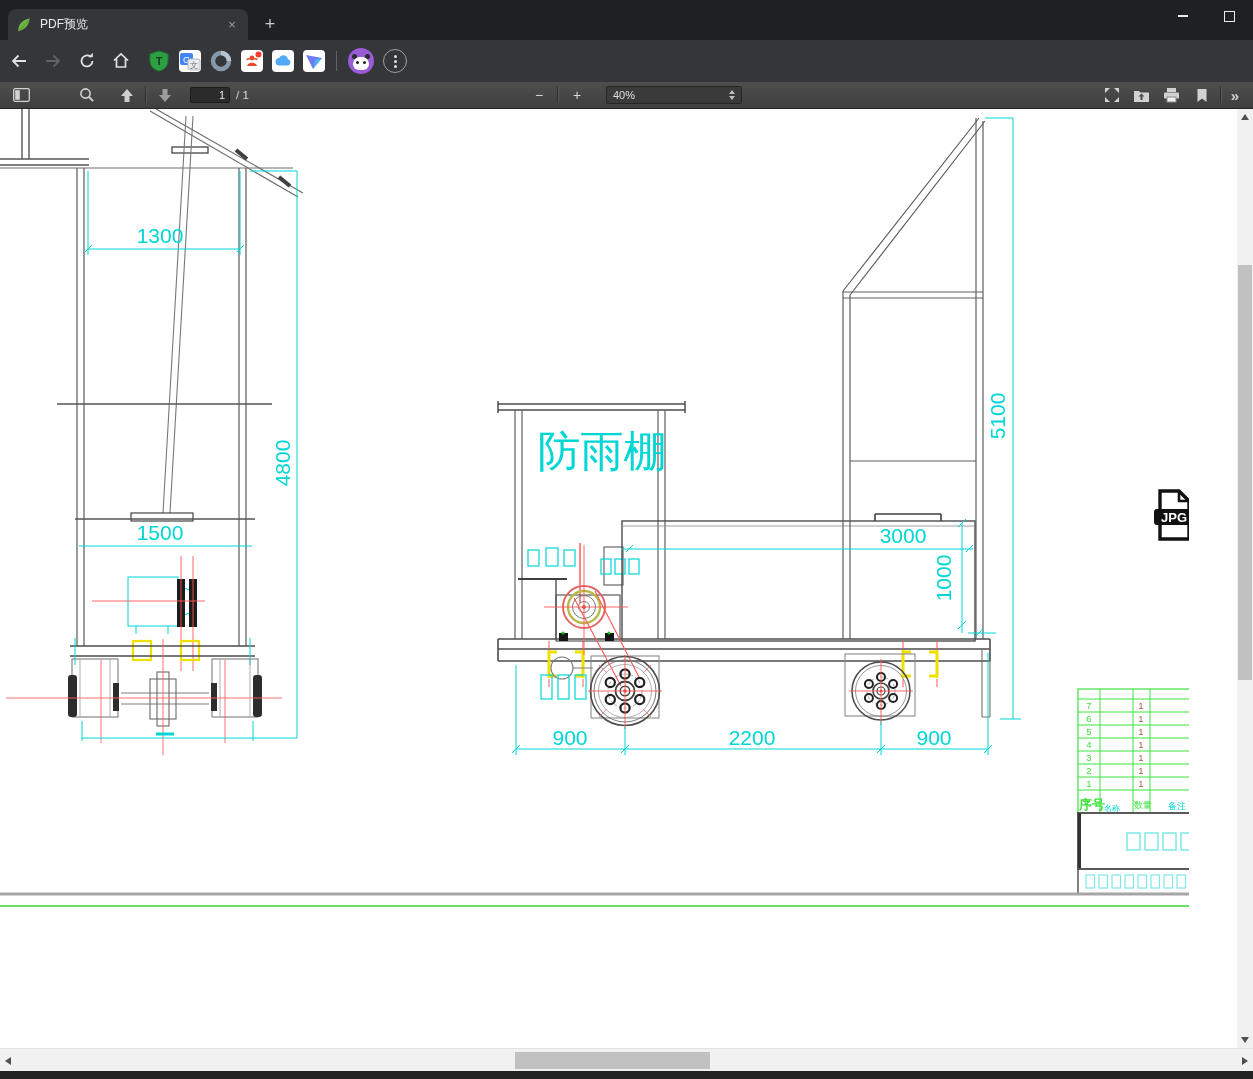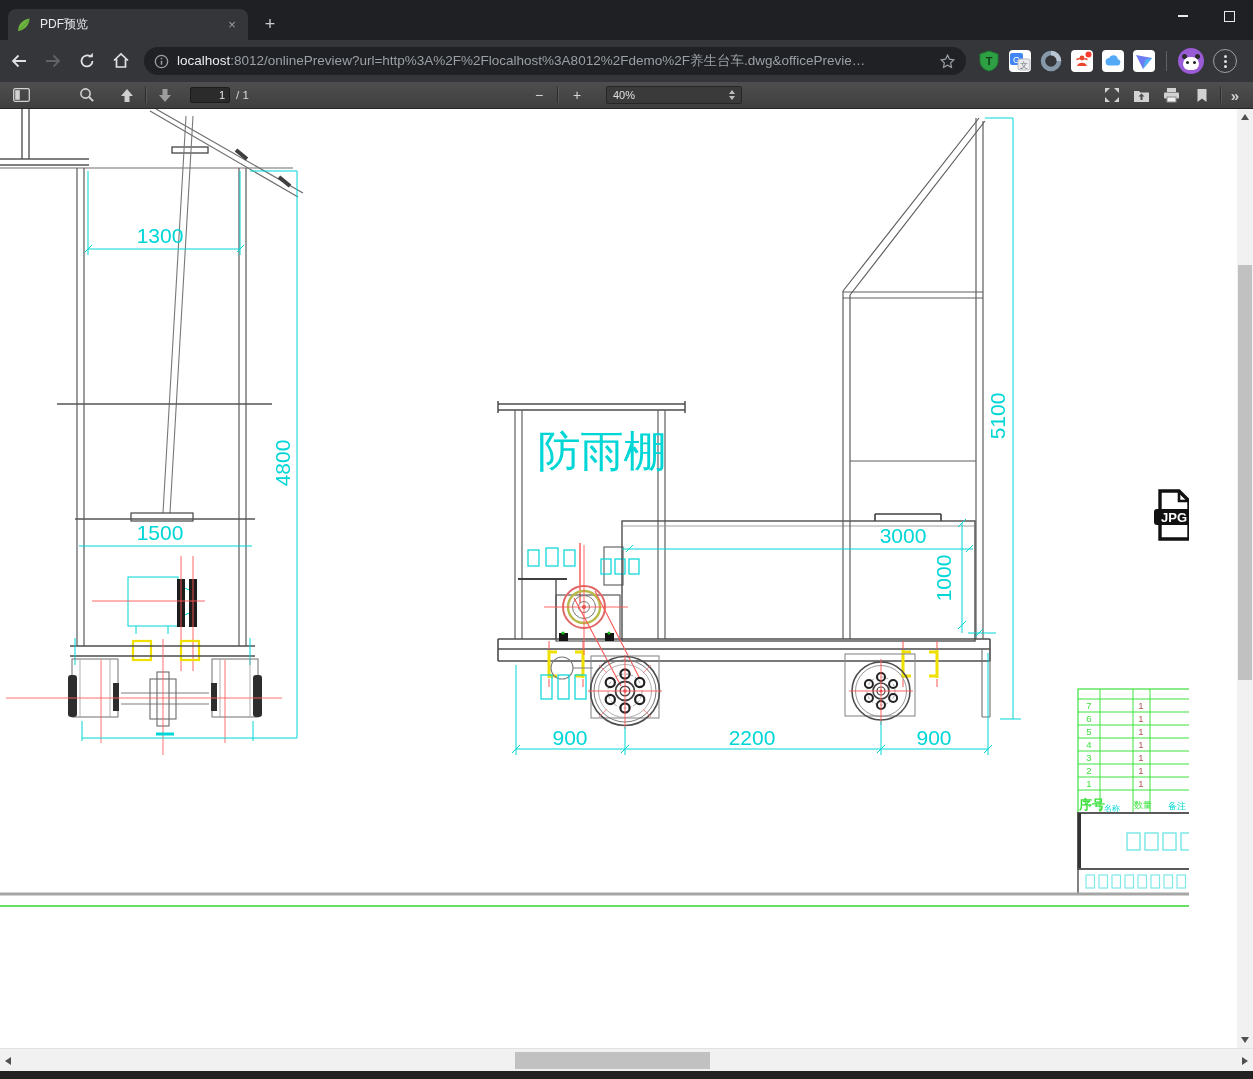--- a/index.html
+++ b/index.html
@@ -111,31 +111,20 @@
   </div>
   <div class="nav-btn">
     <svg width="20" height="20" viewBox="0 0 20 20">
       <path d="M15.5 10 a5.5 5.5 0 1 1 -2 -4.3" stroke="#dfe1e5" stroke-width="1.8" fill="none"></path>
       <path d="M15.8 1.8 V6.2 H11.4 Z" fill="#dfe1e5"></path>
     </svg>
   </div>
   <div class="nav-btn">
     <svg width="20" height="20" viewBox="0 0 20 20">
       <path d="M3 9.5 L10 3 L17 9.5 M5.5 8 V16 H14.5 V8" stroke="#dfe1e5" stroke-width="1.7" fill="none"></path>
-    </svg>
-  </div>
-  <div class="omnibox">
-    <svg width="15" height="15" viewBox="0 0 16 16">
-      <circle cx="8" cy="8" r="6.6" stroke="#9aa0a6" stroke-width="1.4" fill="none"></circle>
-      <path d="M8 7.2 V11.4" stroke="#9aa0a6" stroke-width="1.6"></path>
-      <circle cx="8" cy="4.8" r="0.9" fill="#9aa0a6"></circle>
-    </svg>
-    <div class="url"><b>localhost</b><span>:8012/onlinePreview?url=http%3A%2F%2Flocalhost%3A8012%2Fdemo%2F养生台车.dwg&amp;officePrevie…</span></div>
-    <svg width="17" height="17" viewBox="0 0 20 20">
-      <path d="M10 2.5 L12.3 7.3 L17.5 8 L13.7 11.6 L14.7 16.8 L10 14.3 L5.3 16.8 L6.3 11.6 L2.5 8 L7.7 7.3 Z" stroke="#9aa0a6" stroke-width="1.4" fill="none"></path>
     </svg>
   </div>
   <div class="extrow">
     <div class="ext">
       <svg width="22" height="22" viewBox="0 0 22 22">
         <path d="M11 1 L20 4 V11 C20 16 16 20 11 21 C6 20 2 16 2 11 V4 Z" fill="#2ea043" stroke="#1d7a30"></path>
         <text x="11" y="15" text-anchor="middle" font-size="11" font-weight="bold" fill="#0e3d18">T</text>
       </svg>
     </div>
     <div class="ext" style="background:#fff;">

